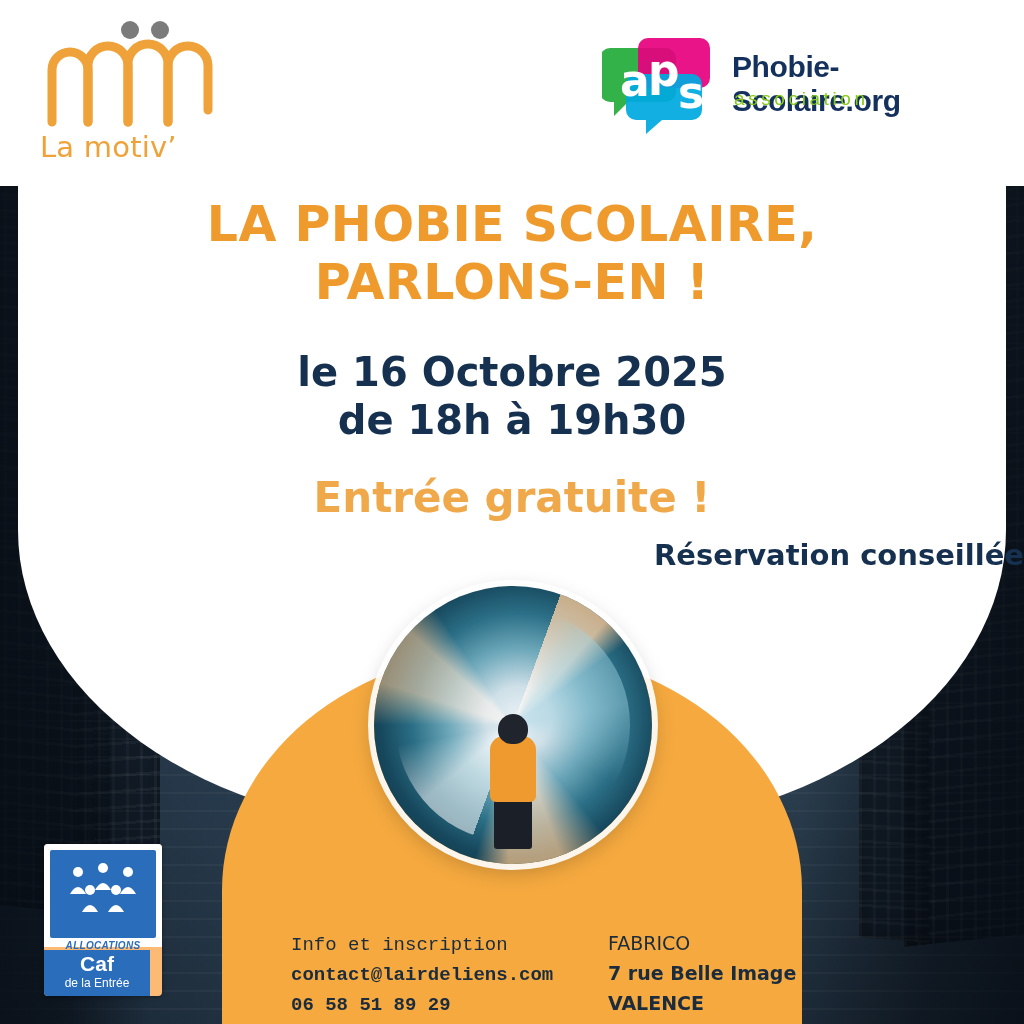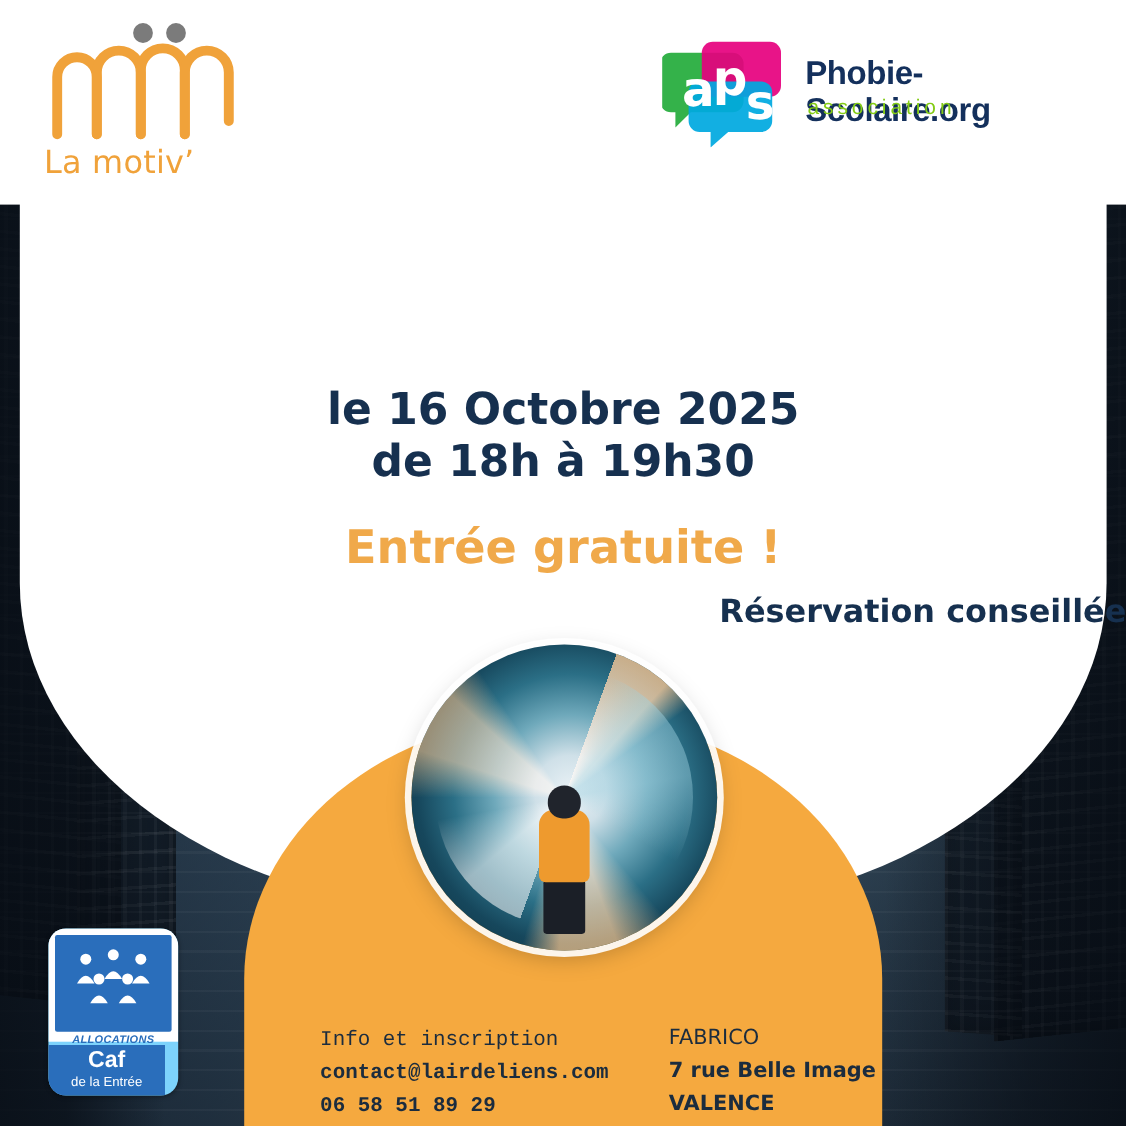--- a/index.html
+++ b/index.html
@@ -171,21 +171,21 @@
   }
   .illus .figure-legs {
     position: absolute; left: 50%; top: 76%;
     width: 38px; height: 52px; margin-left: -19px;
     background: #1b1f27; border-radius: 6px 6px 3px 3px;
   }
 
   
   .caf {
     position: absolute; left: 44px; top: 844px; width: 118px; height: 152px;
-    background: #7dd3fc; border-radius: 16px; z-index: 10;
+    background: #fdba74; border-radius: 4px; z-index: 10;
     box-shadow: 0 1px 4px rgba(0,0,0,0.35);
     overflow: hidden;
   }
   .caf .caf-top {
     position: absolute; left: 0; top: 0; width: 118px; height: 103px; background: #ffffff;
   }
   .caf .caf-blue {
     position: absolute; left: 6px; top: 6px; width: 106px; height: 88px;
     background: #2a6ebb; border-radius: 2px;
   }
@@ -265,20 +265,24 @@
       <path d="M46 4 h52 a10 10 0 0 1 10 10 v30 a10 10 0 0 1 -10 10 h-52 a10 10 0 0 1 -10 -10 v-30 a10 10 0 0 1 10 -10 z" fill="#e6007e" opacity="0.92"></path>
       <path d="M34 40 h56 a10 10 0 0 1 10 10 v26 a10 10 0 0 1 -10 10 h-30 l-16 14 v-14 h-10 a10 10 0 0 1 -10 -10 v-26 a10 10 0 0 1 10 -10 z" fill="#00a9e0" opacity="0.93"></path>
       <text x="18" y="62" font-family="DejaVu Sans, sans-serif" font-size="44" font-weight="bold" fill="#ffffff">a</text>
       <text x="46" y="52" font-family="DejaVu Sans, sans-serif" font-size="44" font-weight="bold" fill="#ffffff">p</text>
       <text x="76" y="74" font-family="DejaVu Sans, sans-serif" font-size="44" font-weight="bold" fill="#ffffff">s</text>
     </svg>
     <div class="aps-text">Phobie-Scolaire.org</div>
     <div class="aps-sub">association</div>
   </div>
 
+  <div class="title">
+    <div>LA PHOBIE SCOLAIRE,</div>
+    <div>PARLONS-EN !</div>
+  </div>
 
   <div class="date">
     <div>le 16 Octobre 2025</div>
     <div>de 18h à 19h30</div>
   </div>
 
   <div class="free">Entrée gratuite !</div>
   <div class="reserve">Réservation conseillée</div>
 
   <div class="orange-block"></div>

